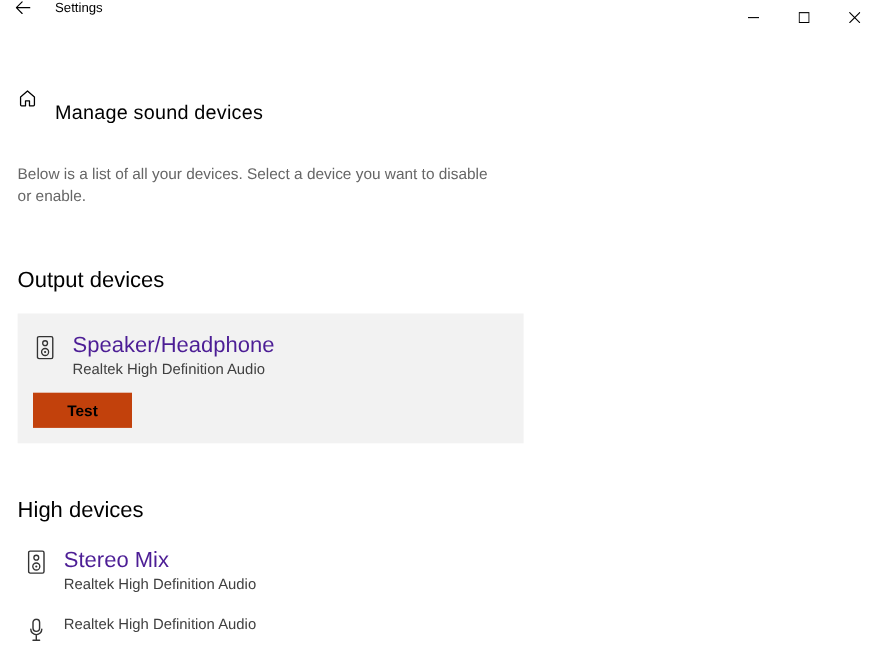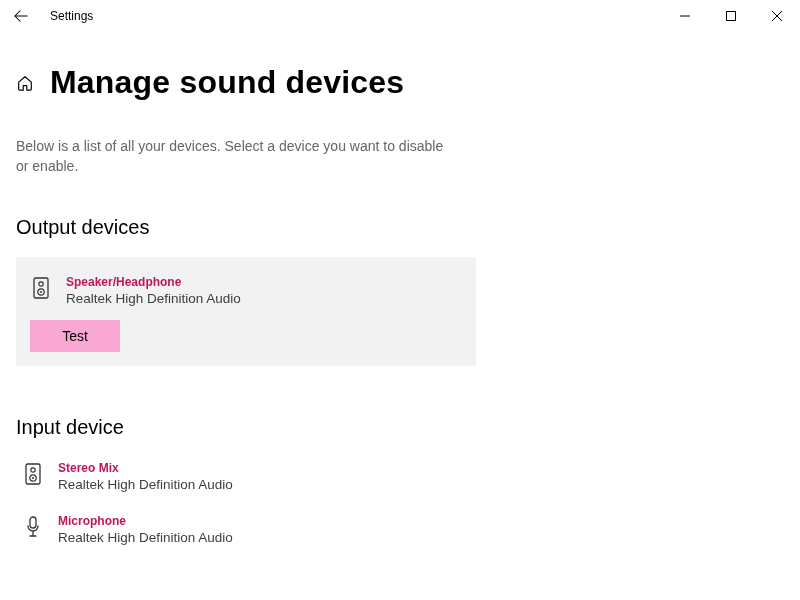--- a/index.html
+++ b/index.html
@@ -7,21 +7,21 @@
     font-family: "Segoe UI", -apple-system, BlinkMacSystemFont, sans-serif;
     background: #ffffff;
     color: #000000;
     width: 800px;
     height: 600px;
     overflow: hidden;
     font-size: 14px;
   }
   .titlebar {
     display: flex;
-    align-items: center;
+    align-items: flex-start;
     height: 32px;
     padding-left: 14px;
   }
   .titlebar-left {
     display: flex;
     align-items: center;
     gap: 22px;
   }
   .titlebar-title {
     font-size: 12px;
@@ -43,30 +43,31 @@
     padding: 20px 16px 0 16px;
   }
   .header-row {
     display: flex;
     align-items: center;
     gap: 16px;
     margin-top: 12px;
     margin-bottom: 36px;
   }
   h1 {
-    font-weight: 700;
-    font-size: 32px;
+    font-weight: 400;
+    font-size: 18px;
     letter-spacing: 0.2px;
+    margin-top: 28px;
   }
   .description {
     color: #666;
     font-size: 14px;
     max-width: 440px;
     line-height: 1.4;
-    margin-bottom: 40px;
+    margin-bottom: 56px;
   }
   h2 {
     font-weight: 400;
     font-size: 20px;
     margin-bottom: 18px;
     margin-top: 21px;
   }
   .device-panel {
     background: #f2f2f2;
     width: 460px;
@@ -83,32 +84,33 @@
     padding: 4px 0 18px 0;
   }
   .device-icon {
     width: 22px;
     display: flex;
     justify-content: center;
     padding-top: 2px;
     color: #333;
   }
   .device-text { display: flex; flex-direction: column; gap: 2px; }
-  .device-name { font-size: 12px; color: #be185d; font-weight: bold; }
+  .device-name { font-size: 20px; color: #4c1d95; }
   .device-sub { font-size: 13.5px; color: #404040; }
   .button-row { display: flex; gap: 14px; }
   .btn {
-    background: #f9a8d4;
+    background: #c2410c;
     border: none;
     height: 32px;
     width: 90px;
     font-size: 14px;
     cursor: pointer;
     font-family: inherit;
     color: #000;
+    font-weight: bold;
   }
   .input-section {
     padding-left: 0;
   }
   svg { display: block; }
 </style>
 </head>
 <body>
 
 <div class="titlebar">
@@ -167,21 +169,21 @@
         <span class="device-name">Speaker/Headphone</span>
         <span class="device-sub">Realtek High Definition Audio</span>
       </div>
     </div>
     <div class="button-row">
       <button class="btn">Test</button>
     </div>
   </div>
 
   <div class="input-section">
-    <h2>Input device</h2>
+    <h2>High devices</h2>
 
     <div class="device-row plain" style="padding-left:6px">
       <span class="device-icon">
         <svg width="16" height="22" viewBox="0 0 16 22">
             <rect x="1" y="1" width="14" height="20" rx="1.5" stroke="#333" fill="none" stroke-width="1.3"></rect>
             <circle cx="8" cy="7" r="2.2" stroke="#333" fill="none" stroke-width="1.2"></circle>
             <circle cx="8" cy="15" r="3.2" stroke="#333" fill="none" stroke-width="1.2"></circle>
             <circle cx="8" cy="15" r="1" fill="#333"></circle>
           </svg>
       </span>
@@ -192,18 +194,17 @@
     </div>
 
     <div class="device-row plain" style="padding-left:6px">
       <span class="device-icon">
         <svg width="16" height="22" viewBox="0 0 16 22">
             <rect x="5" y="1" width="6" height="11" rx="3" stroke="#333" fill="none" stroke-width="1.3"></rect>
             <path d="M3 10a5 5 0 0 0 10 0M8 15v4M5 20h6" stroke="#333" fill="none" stroke-width="1.3" stroke-linecap="round"></path>
           </svg>
       </span>
       <div class="device-text">
-        <span class="device-name">Microphone</span>
         <span class="device-sub">Realtek High Definition Audio</span>
       </div>
     </div>
   </div>
 </div>
 
 </body></html>

